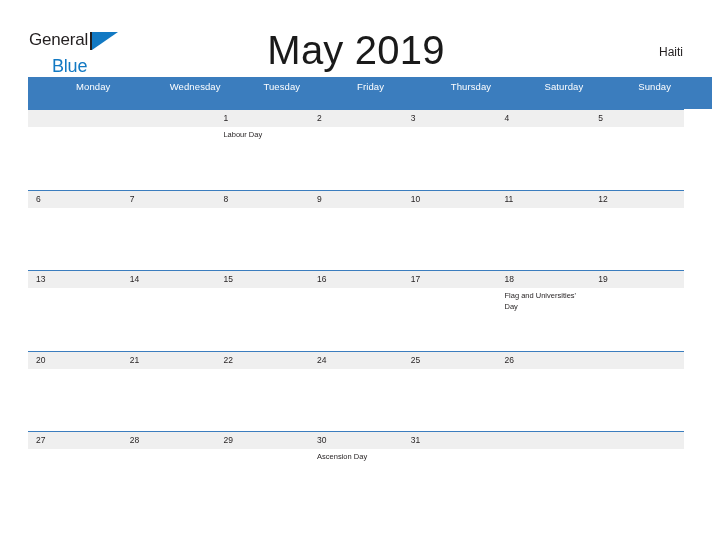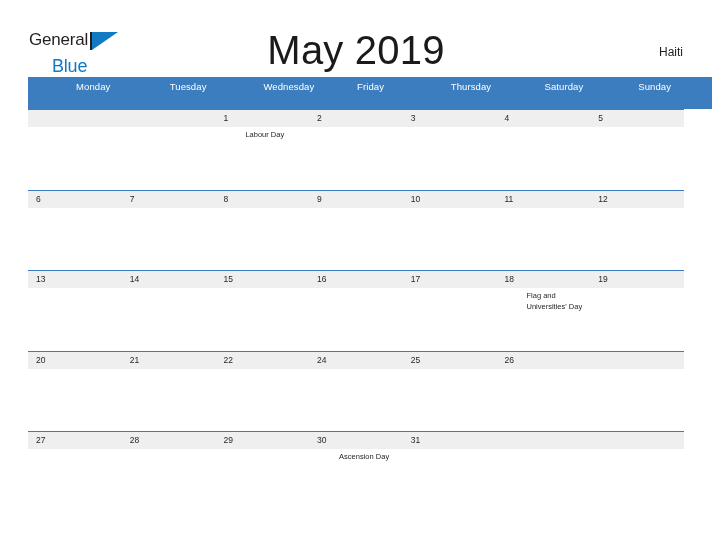--- a/index.html
+++ b/index.html
@@ -159,21 +159,20 @@
     z-index: 0;
   }
   .week-days { z-index: 1; }
   .day-event {
     display: block;
     font-size: 7.5px;
     line-height: 10.5px;
     color: #231f20;
     padding-top: 3px;
     max-width: 82px;
-    margin-left: 22px;
   }
 </style>
 </head>
 <body>
 
 <div class="page-header">
 
   <div class="logo">
     <span class="logo-general">General</span>
     <span class="logo-flag-pole"></span>
@@ -184,22 +183,22 @@
   <div class="cal-title">May 2019</div>
 
   <div class="cal-locale">Haiti</div>
 
 </div>
 
 <div class="cal-grid">
 
   <div class="weekday-row">
     <div class="weekday-cell">Monday</div>
+    <div class="weekday-cell">Wednesday</div>
     <div class="weekday-cell">Tuesday</div>
-    <div class="weekday-cell">Wednesday</div>
     <div class="weekday-cell">Friday</div>
     <div class="weekday-cell">Thursday</div>
     <div class="weekday-cell">Saturday</div>
     <div class="weekday-cell">Sunday</div>
   </div>
 
   <div class="week-row">
     <div class="week-topline"></div>
     <div class="day-strip"></div>
     <div class="week-days">

